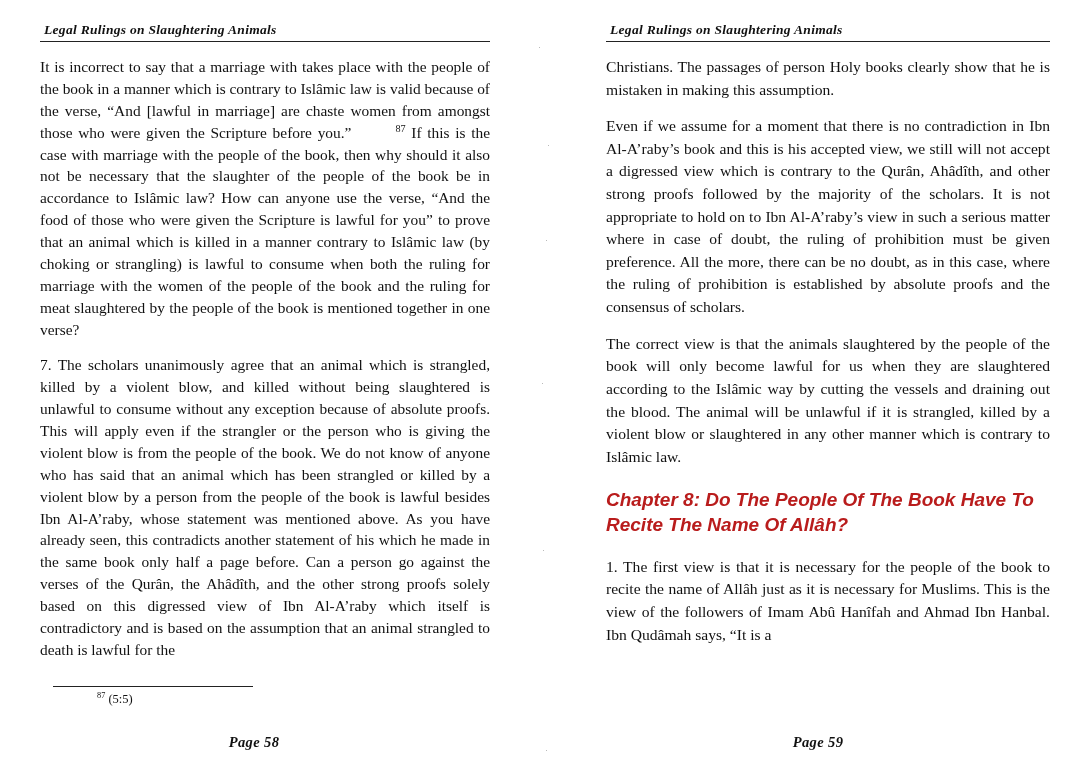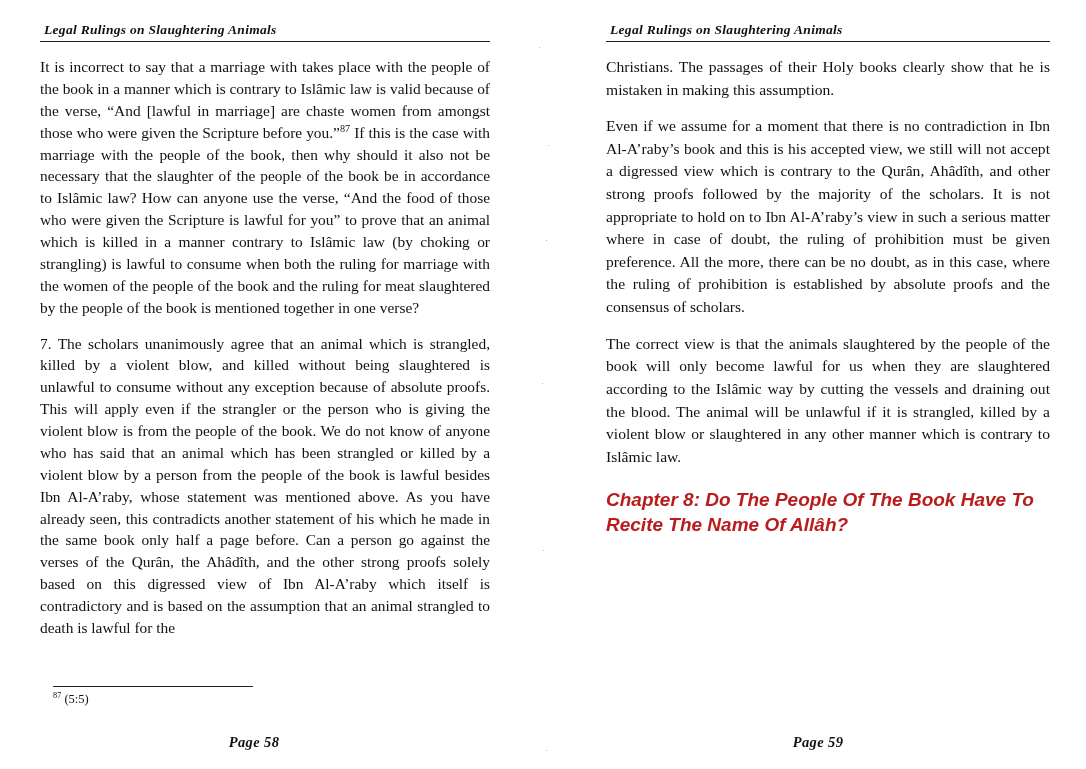--- a/index.html
+++ b/index.html
@@ -63,20 +63,21 @@
     hyphens: none;
   }
   .page-right .body-col p {
     font-size: 15.6px;
     line-height: 1.45;
   }
   sup {
     font-size: 0.66em;
     vertical-align: super;
     line-height: 0;
+    margin-left: 44px;
   }
   .chapter-title {
     font-family: "Liberation Sans", sans-serif;
     font-weight: bold;
     font-style: italic;
     font-size: 19px;
     line-height: 1.3;
     margin: 20px 0 18px 0;
     color: #b91c1c;
   }
@@ -148,24 +149,25 @@
   <div class="gutter-mark gm3">·</div>
   <div class="gutter-mark gm4">·</div>
   <div class="gutter-mark gm5">·</div>
   <div class="gutter-mark gm6">·</div>
 
   <div class="page page-right">
     <div class="running-head">Legal Rulings on Slaughtering Animals</div>
     <hr class="head-rule">
 
     <div class="body-col">
-      <p>Christians. The passages of their Holy books clearly show that he is mistaken in making this assumption.</p>
+      <p>Christians. The passages of person Holy books clearly show that he is mistaken in making this assumption.</p>
       <p>Even if we assume for a moment that there is no contradiction in Ibn Al-A’raby’s book and this is his accepted view, we still will not accept a digressed view which is contrary to the Qurân, Ahâdîth, and other strong proofs followed by the majority of the scholars. It is not appropriate to hold on to Ibn Al-A’raby’s view in such a serious matter where in case of doubt, the ruling of prohibition must be given preference. All the more, there can be no doubt, as in this case, where the ruling of prohibition is established by absolute proofs and the consensus of scholars.</p>
       <p>The correct view is that the animals slaughtered by the people of the book will only become lawful for us when they are slaughtered according to the Islâmic way by cutting the vessels and draining out the blood. The animal will be unlawful if it is strangled, killed by a violent blow or slaughtered in any other manner which is contrary to Islâmic law.</p>
 
       <h2 class="chapter-title">Chapter 8: Do The People Of The Book Have To Recite The Name Of Allâh?</h2>
 
+      <p>1. The first view is that it is necessary for the people of the book to recite the name of Allâh just as it is necessary for Muslims. This is the view of the followers of Imam Abû Hanîfah and Ahmad Ibn Hanbal. Ibn Qudâmah says, “It is a</p>
     </div>
 
     <div class="folio">Page 59</div>
   </div>
 
 </div>
 
 </body></html>

